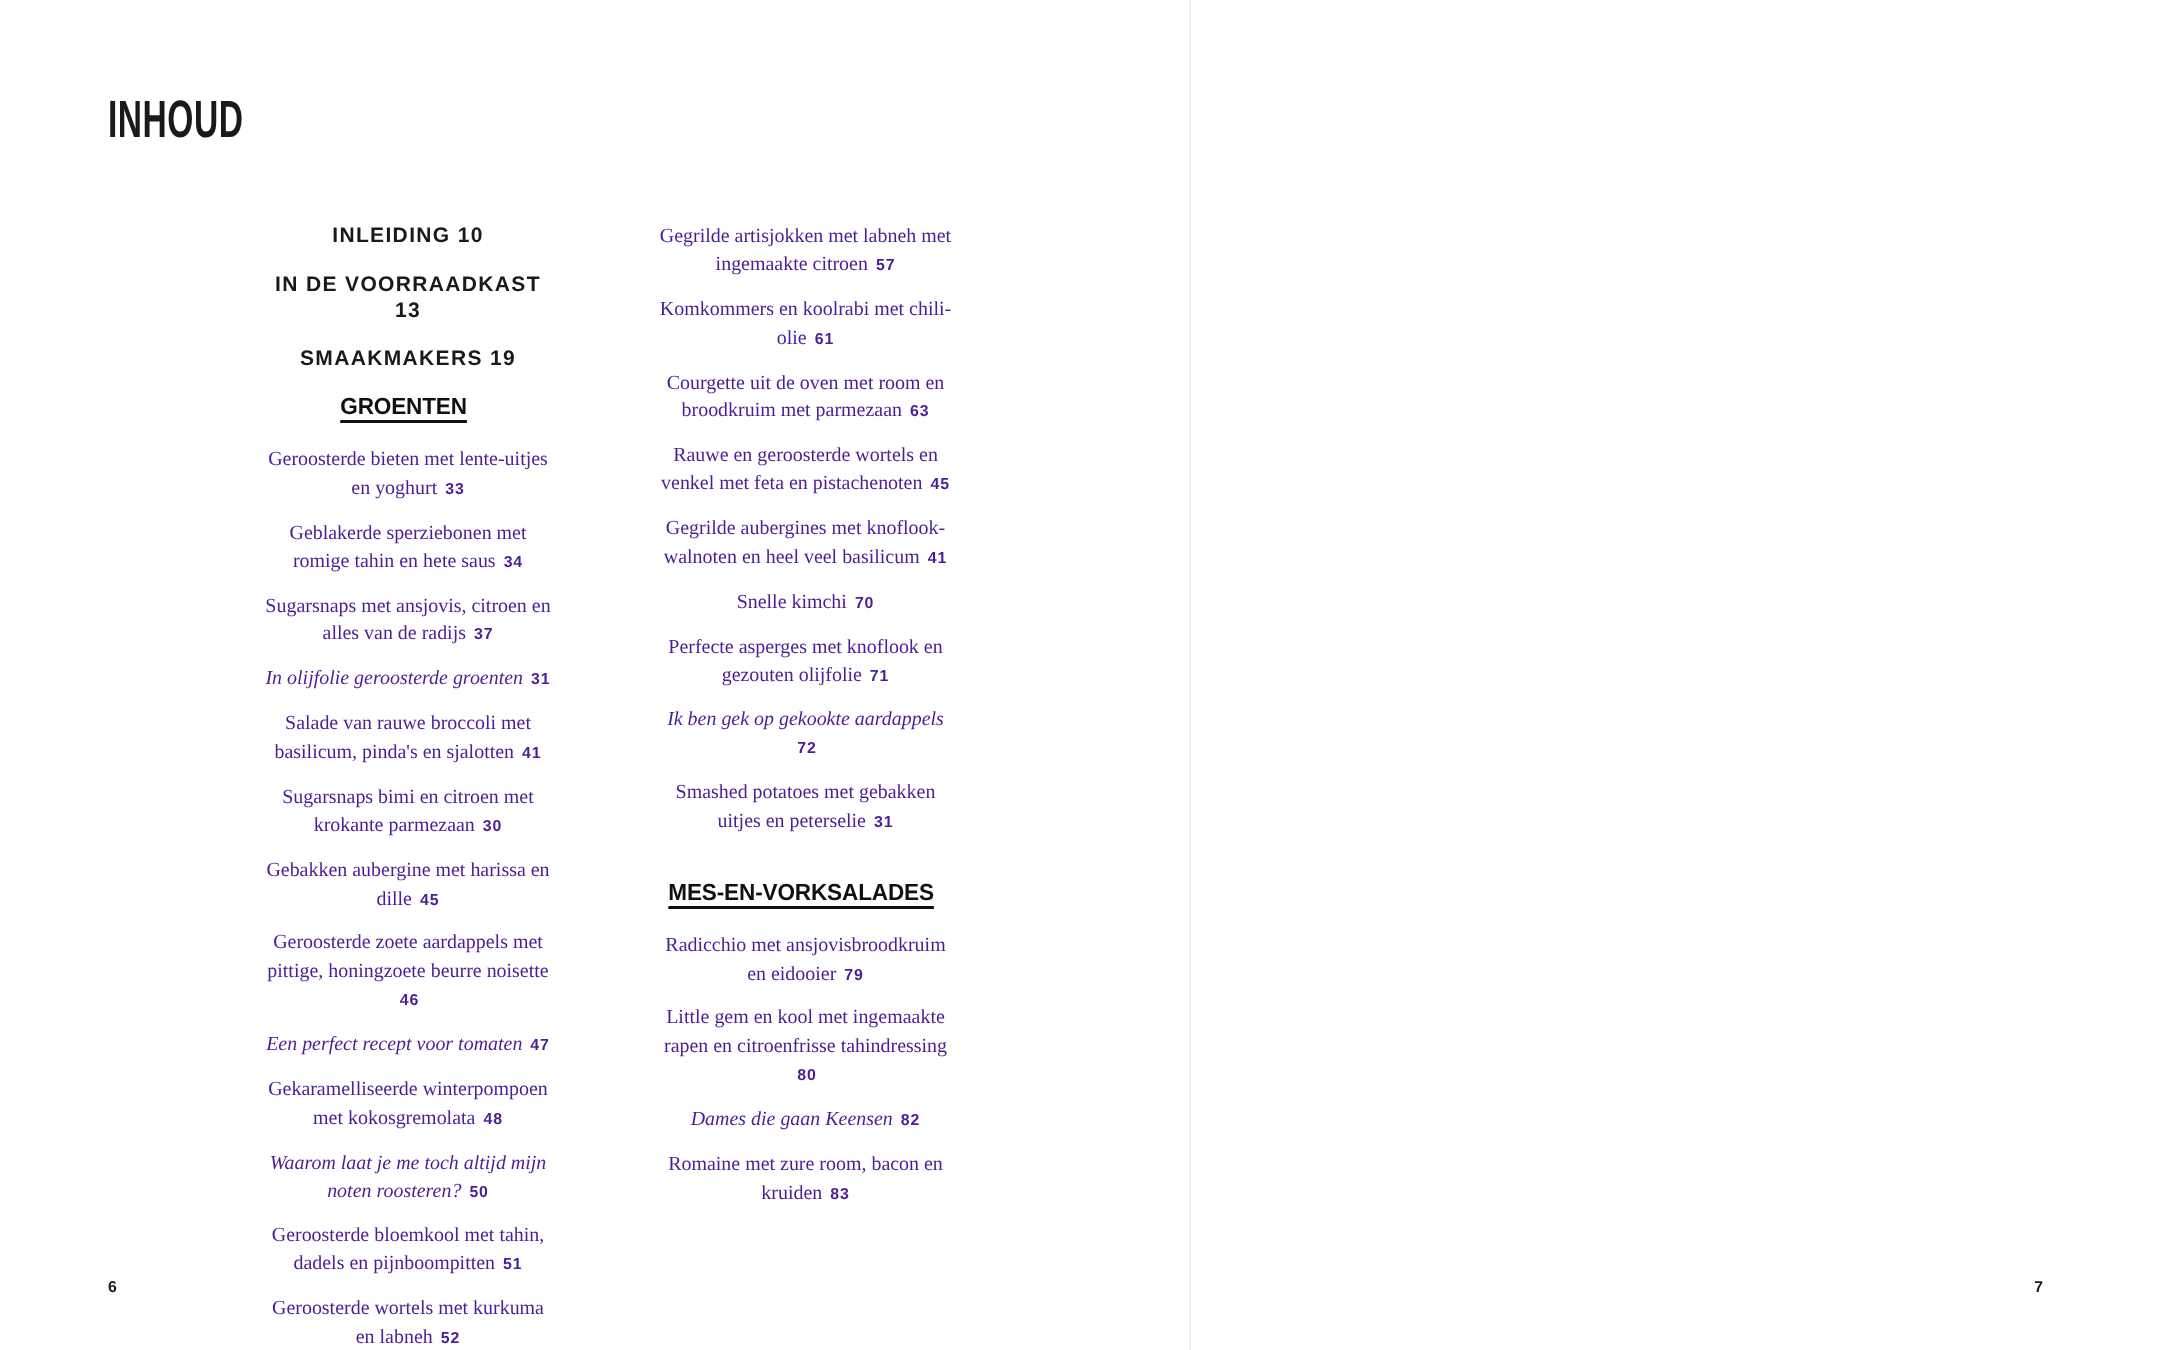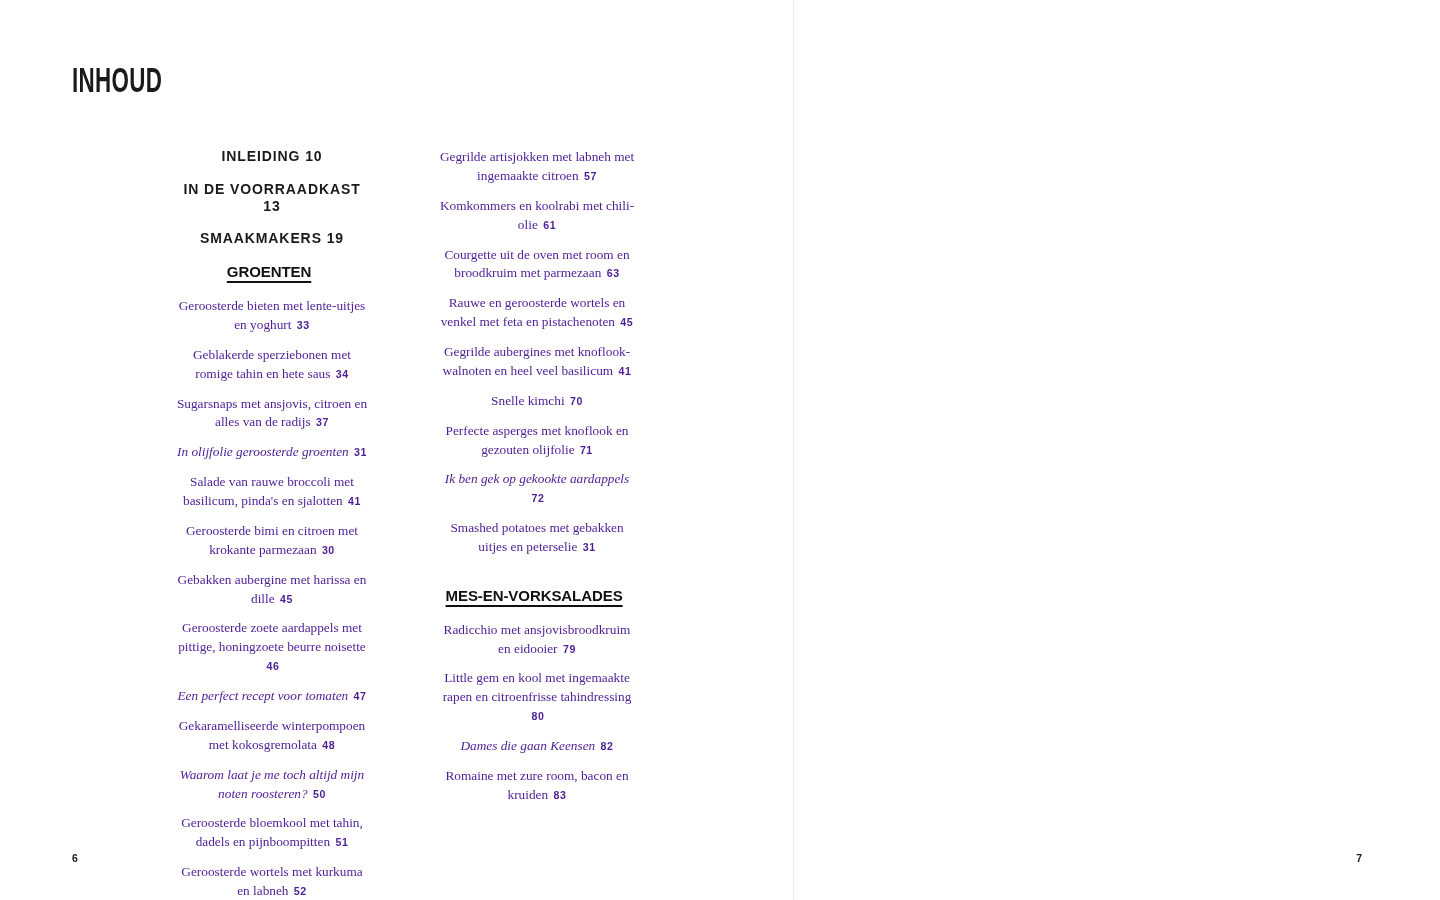--- a/index.html
+++ b/index.html
@@ -141,21 +141,21 @@
             <div class="fm-item">INLEIDING 10</div>
             <div class="fm-item">IN DE VOORRAADKAST 13</div>
             <div class="fm-item">SMAAKMAKERS 19</div>
           </div>
           <div class="section-head tight">GROENTEN</div>
           <div class="entry"><span>Geroosterde bieten met lente-uitjes en yoghurt</span> <span class="pg">33</span></div>
           <div class="entry"><span>Geblakerde sperziebonen met romige tahin en hete saus</span> <span class="pg">34</span></div>
           <div class="entry"><span>Sugarsnaps met ansjovis, citroen en alles van de radijs</span> <span class="pg">37</span></div>
           <div class="entry essay"><span>In olijfolie geroosterde groenten</span> <span class="pg">31</span></div>
           <div class="entry"><span>Salade van rauwe broccoli met basilicum, pinda's en sjalotten</span> <span class="pg">41</span></div>
-          <div class="entry"><span>Geroosterde bimi en citroen met krokante parmezaan</span> <span class="pg">30</span></div>
+          <div class="entry"><span>Sugarsnaps bimi en citroen met krokante parmezaan</span> <span class="pg">30</span></div>
           <div class="entry"><span>Gebakken aubergine met harissa en dille</span> <span class="pg">45</span></div>
           <div class="entry"><span>Geroosterde zoete aardappels met pittige, honingzoete beurre noisette</span> <span class="pg">46</span></div>
           <div class="entry essay"><span>Een perfect recept voor tomaten</span> <span class="pg">47</span></div>
           <div class="entry"><span>Gekaramelliseerde winterpompoen met kokosgremolata</span> <span class="pg">48</span></div>
           <div class="entry essay"><span>Waarom laat je me toch altijd mijn noten roosteren?</span> <span class="pg">50</span></div>
           <div class="entry"><span>Geroosterde bloemkool met tahin, dadels en pijnboompitten</span> <span class="pg">51</span></div>
           <div class="entry"><span>Geroosterde wortels met kurkuma en labneh</span> <span class="pg">52</span></div>
           <div class="entry"><span>Gestoomde artisjokken met zoute knoflookboter</span> </div>
         </div>
         <div class="col">

